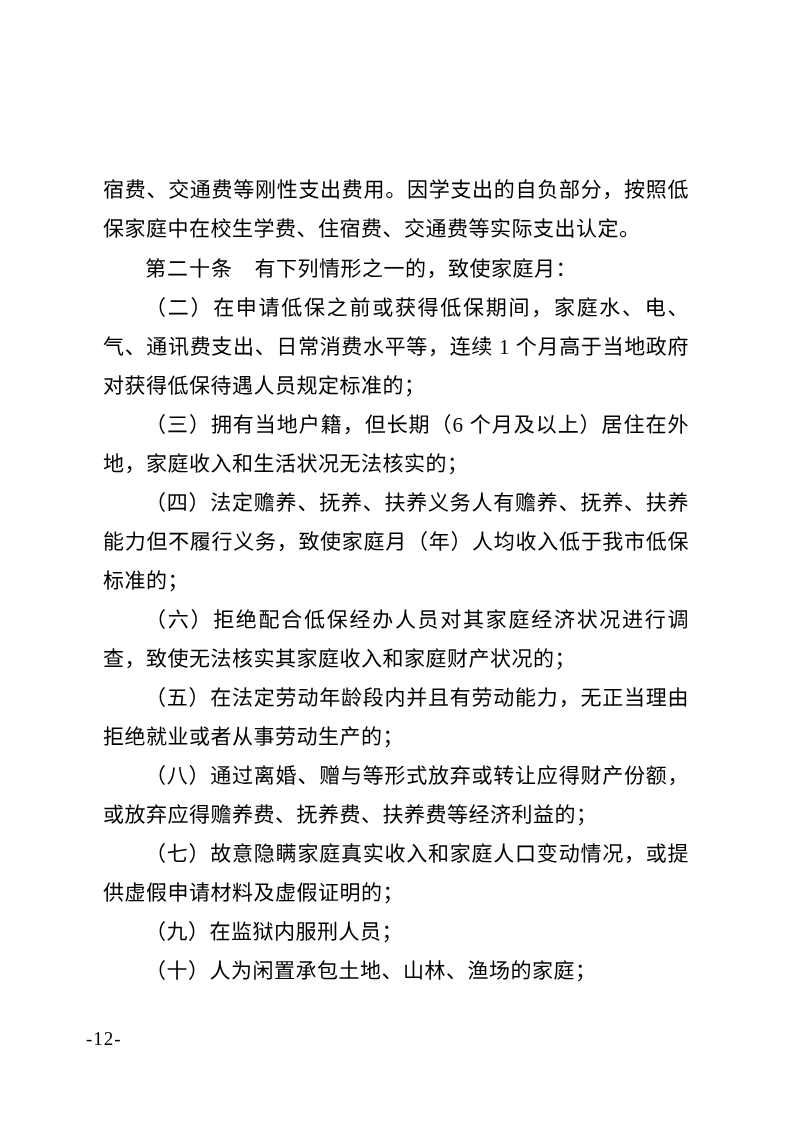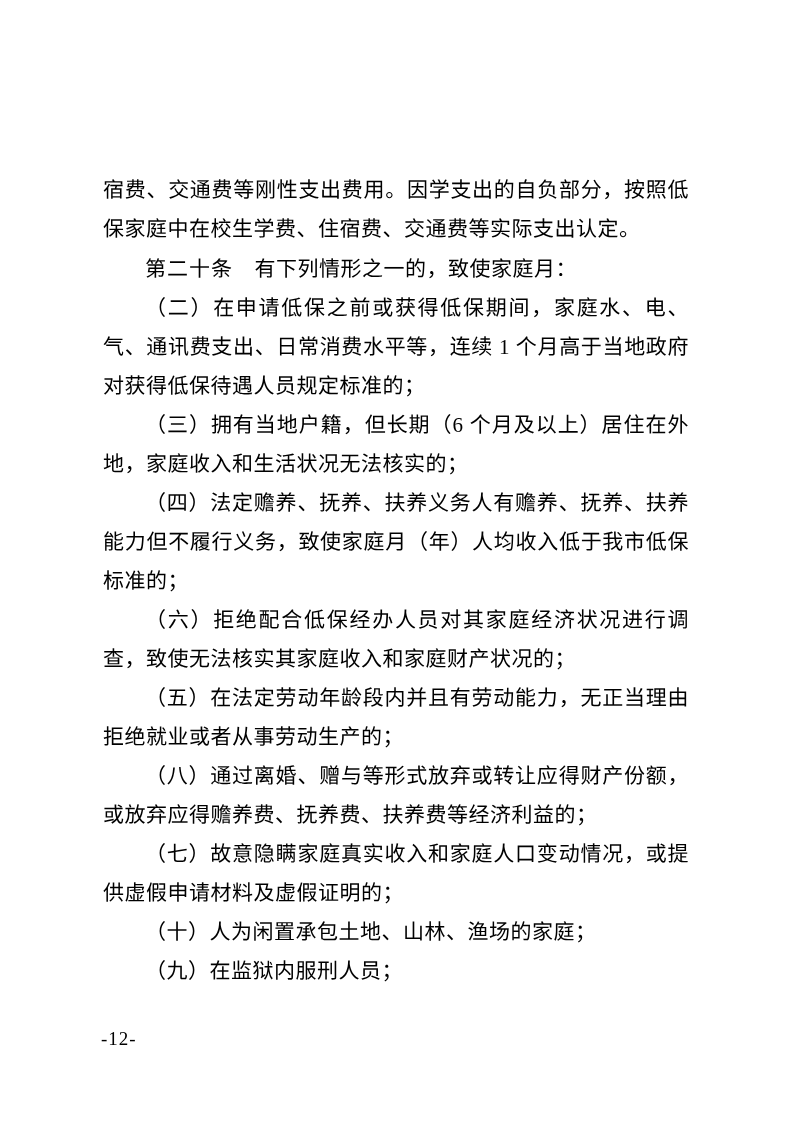--- a/index.html
+++ b/index.html
@@ -36,21 +36,21 @@
   .para.no-indent {
     text-indent: 0;
   }
   .article-no {
     font-weight: normal;
     font-family: "Liberation Sans", "DejaVu Sans", sans-serif;
     letter-spacing: 1px;
   }
   .page-number {
     position: absolute;
-    left: 101px;
+    left: 86px;
     top: 1028px;
     font-size: 19px;
     line-height: 22px;
     letter-spacing: 1px;
     font-family: "Liberation Serif", "DejaVu Serif", serif;
   }
 </style>
 </head>
 <body>
 
@@ -69,20 +69,20 @@
     <p class="para">（四）法定赡养、抚养、扶养义务人有赡养、抚养、扶养能力但不履行义务，致使家庭月（年）人均收入低于我市低保标准的；</p>
 
     <p class="para">（六）拒绝配合低保经办人员对其家庭经济状况进行调查，致使无法核实其家庭收入和家庭财产状况的；</p>
 
     <p class="para">（五）在法定劳动年龄段内并且有劳动能力，无正当理由拒绝就业或者从事劳动生产的；</p>
 
     <p class="para">（八）通过离婚、赠与等形式放弃或转让应得财产份额，或放弃应得赡养费、抚养费、扶养费等经济利益的；</p>
 
     <p class="para">（七）故意隐瞒家庭真实收入和家庭人口变动情况，或提供虚假申请材料及虚假证明的；</p>
 
+    <p class="para">（九）在监狱内服刑人员；</p>
+
     <p class="para">（十）人为闲置承包土地、山林、渔场的家庭；</p>
-
-    <p class="para">（九）在监狱内服刑人员；</p>
 
   </div>
 
   <div class="page-number">-12-</div>
 </div>
 
 </body></html>

